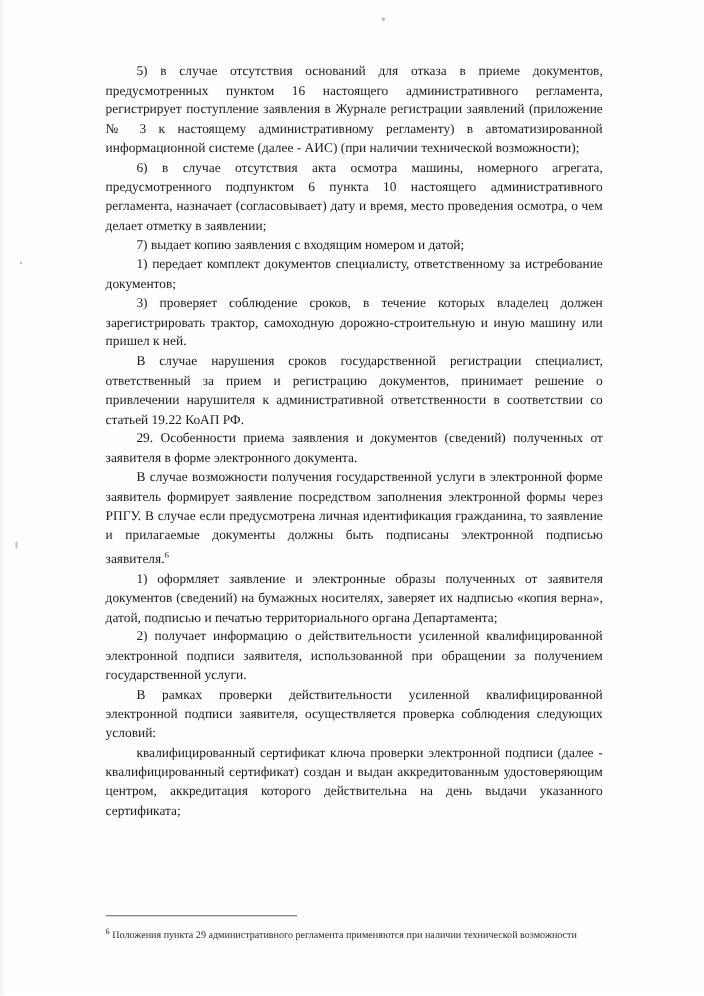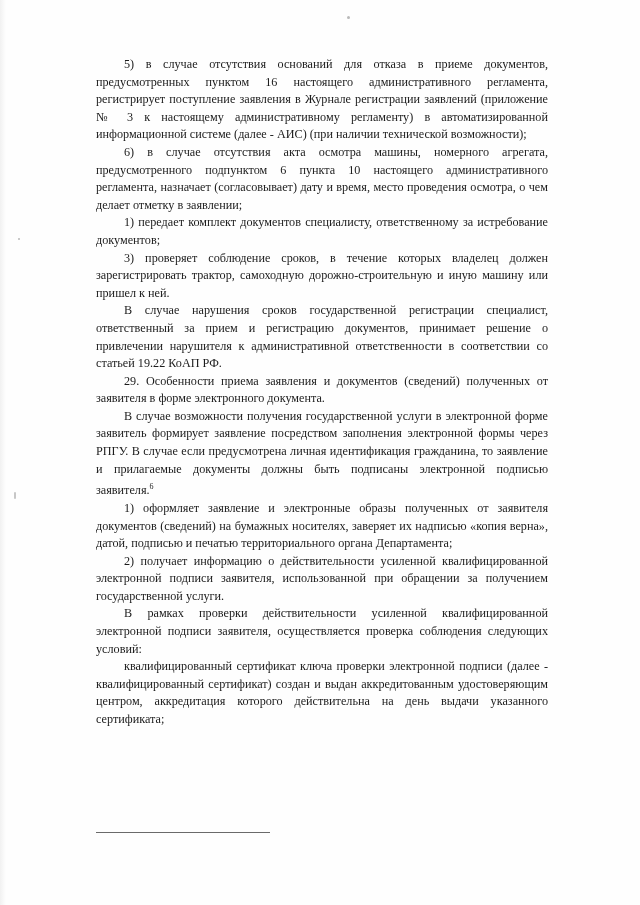--- a/index.html
+++ b/index.html
@@ -81,25 +81,30 @@
 
 <div class="page">
   <div class="edge-shadow"></div>
   <div class="speck speck-a"></div>
   <div class="speck speck-b"></div>
   <div class="speck speck-c"></div>
 
   <div class="page-inner">
     <p class="para indent">5) в случае отсутствия оснований для отказа в приеме документов, предусмотренных пунктом 16 настоящего административного регламента, регистрирует поступление заявления в Журнале регистрации заявлений (приложение № 3 к настоящему административному регламенту) в автоматизированной информационной системе (далее - АИС) (при наличии технической возможности);</p>
     <p class="para indent">6) в случае отсутствия акта осмотра машины, номерного агрегата, предусмотренного подпунктом 6 пункта 10 настоящего административного регламента, назначает (согласовывает) дату и время, место проведения осмотра, о чем делает отметку в заявлении;</p>
+    <p class="para indent">7) выдает копию заявления с входящим номером и датой;</p>
     <p class="para indent">1) передает комплект документов специалисту, ответственному за истребование документов;</p>
     <p class="para indent">3) проверяет соблюдение сроков, в течение которых владелец должен зарегистрировать трактор, самоходную дорожно-строительную и иную машину или пришел к ней.</p>
     <p class="para indent">В случае нарушения сроков государственной регистрации специалист, ответственный за прием и регистрацию документов, принимает решение о привлечении нарушителя к административной ответственности в соответствии со статьей 19.22 КоАП РФ.</p>
     <p class="para indent">29. Особенности приема заявления и документов (сведений) полученных от заявителя в форме электронного документа.</p>
     <p class="para indent"><span>В случае возможности получения государственной услуги в электронной форме заявитель формирует заявление посредством заполнения электронной формы через РПГУ. В случае если предусмотрена личная идентификация гражданина, то заявление и прилагаемые документы должны быть подписаны электронной подписью заявителя.</span><span class="sup">6</span></p>
     <p class="para indent">1) оформляет заявление и электронные образы полученных от заявителя документов (сведений) на бумажных носителях, заверяет их надписью «копия верна», датой, подписью и печатью территориального органа Департамента;</p>
     <p class="para indent">2) получает информацию о действительности усиленной квалифицированной электронной подписи заявителя, использованной при обращении за получением государственной услуги.</p>
     <p class="para indent">В рамках проверки действительности усиленной квалифицированной электронной подписи заявителя, осуществляется проверка соблюдения следующих условий:</p>
     <p class="para indent">квалифицированный сертификат ключа проверки электронной подписи (далее - квалифицированный сертификат) создан и выдан аккредитованным удостоверяющим центром, аккредитация которого действительна на день выдачи указанного сертификата;</p>
   </div>
 
   <div class="footnote-rule"></div>
+  <div class="footnote">
+    <span class="fn-mark">6</span>
+    <span>Положения пункта 29 административного регламента применяются при наличии технической возможности</span>
+  </div>
 </div>
 
 </body></html>

